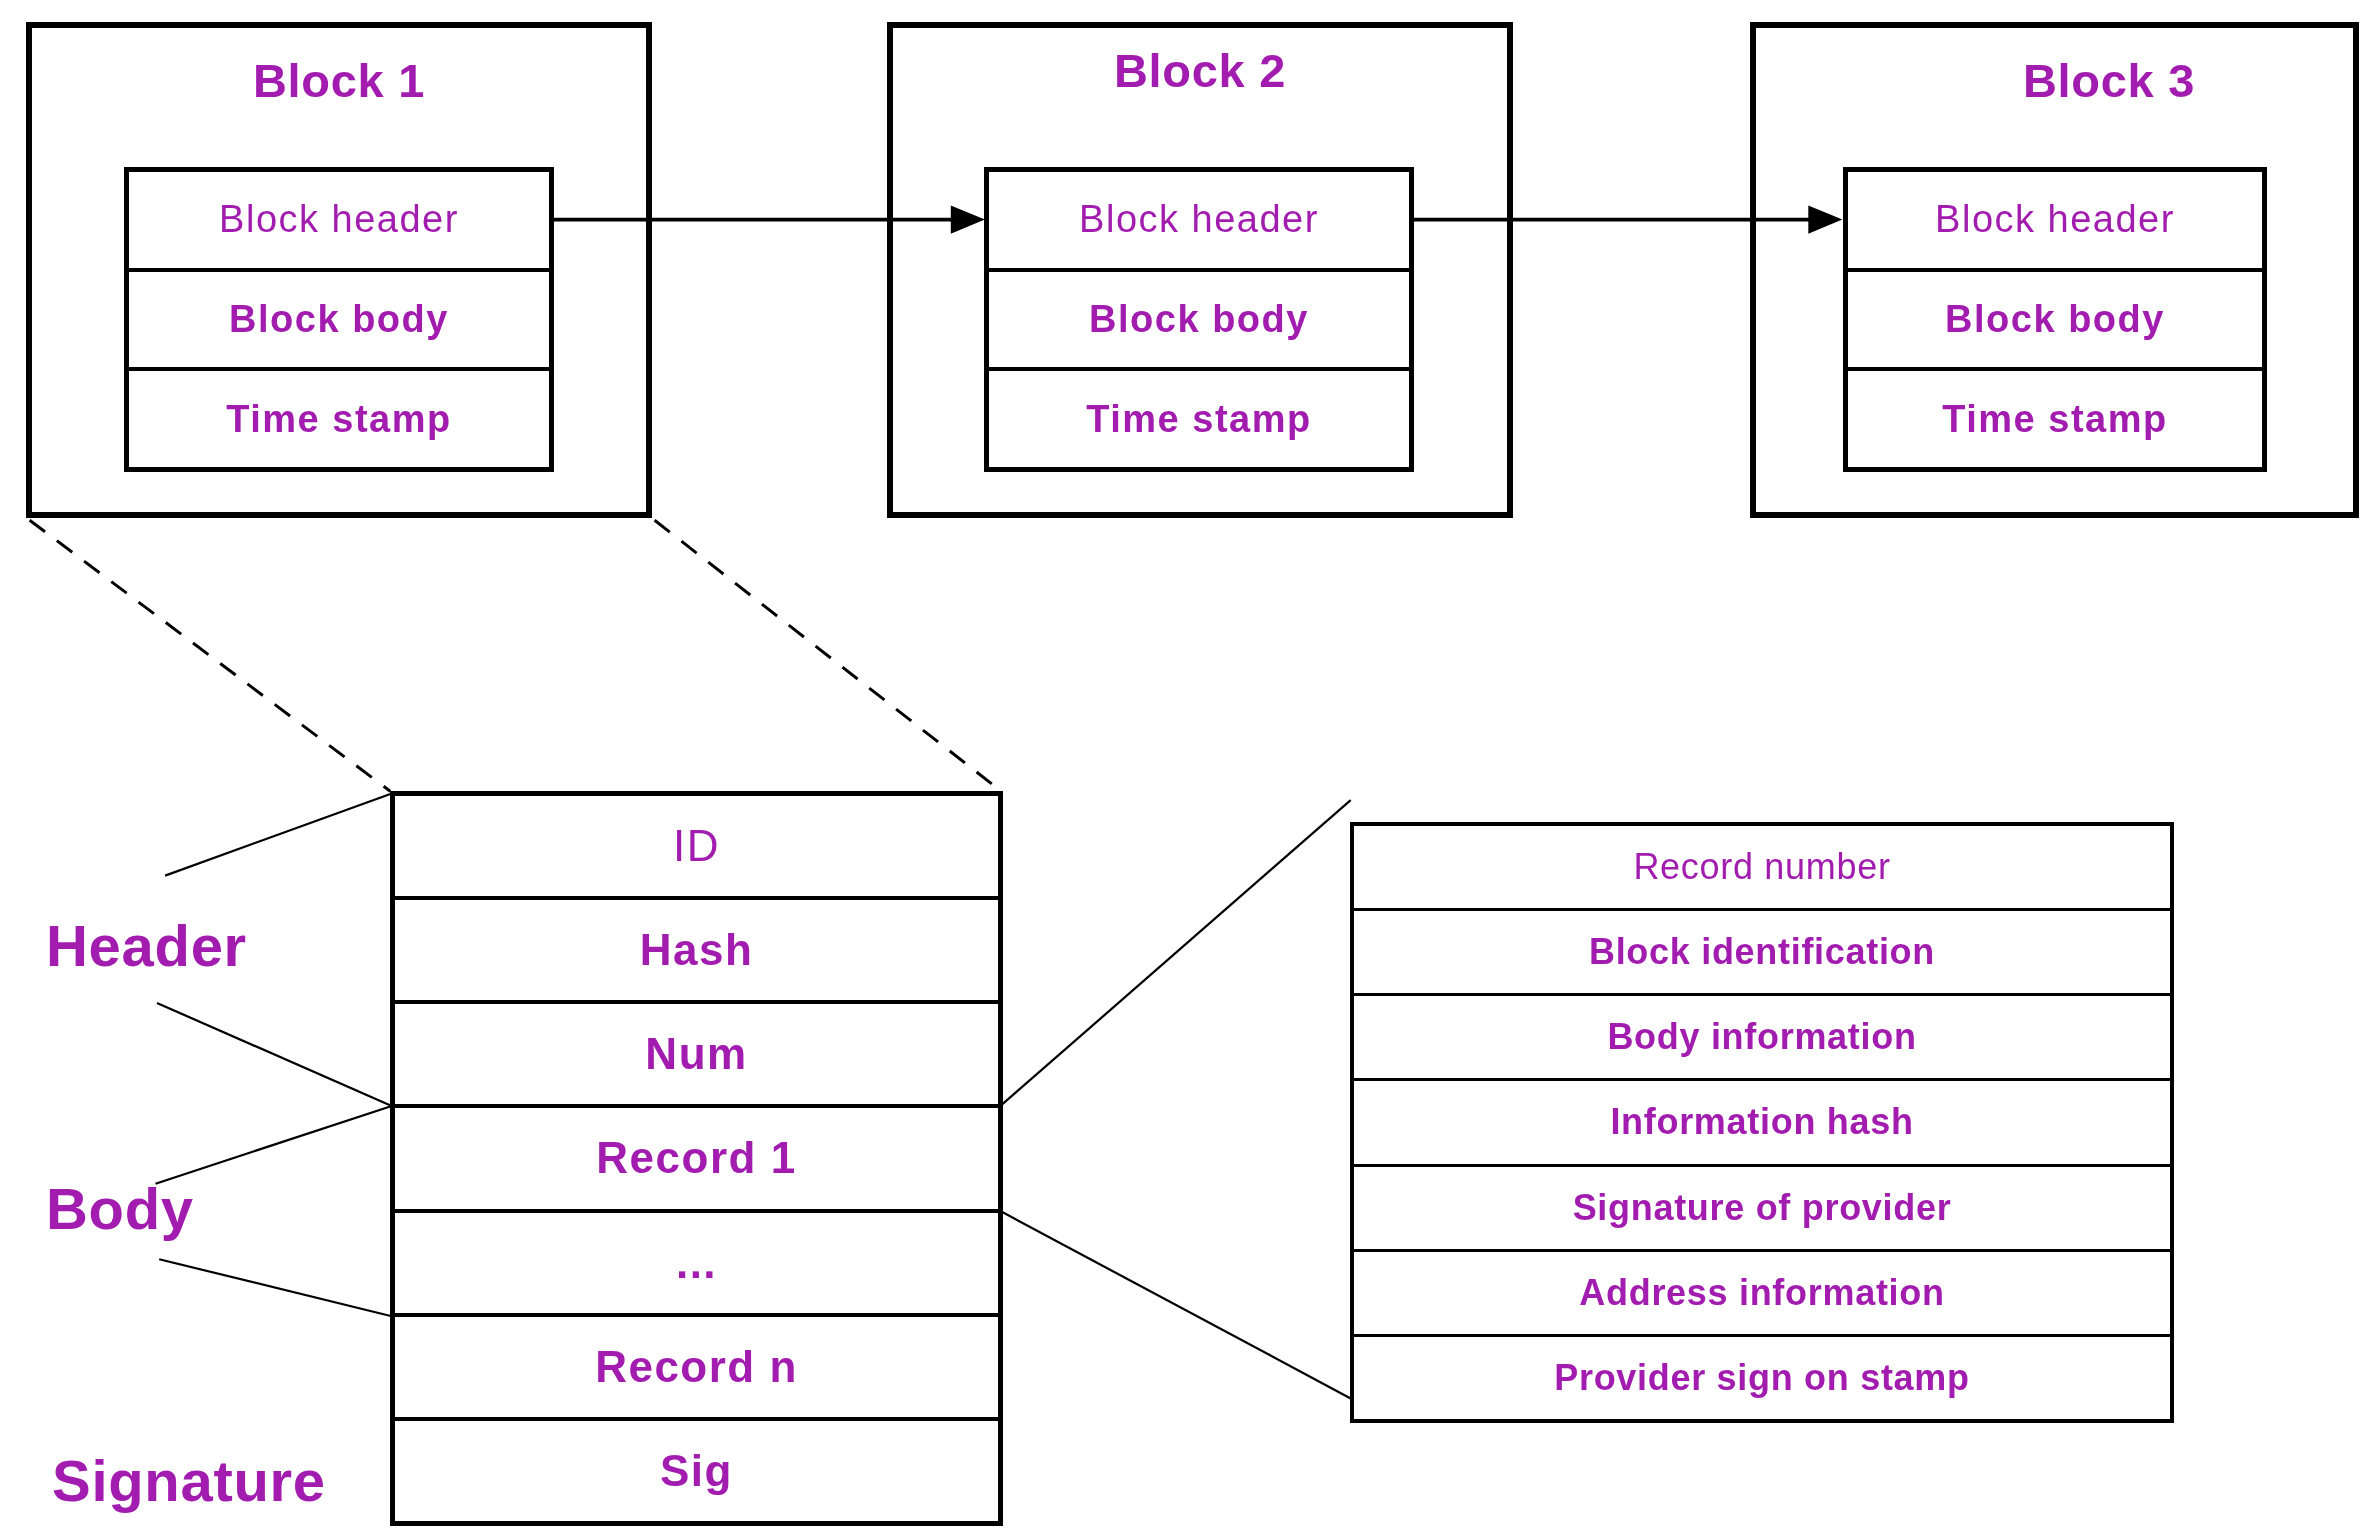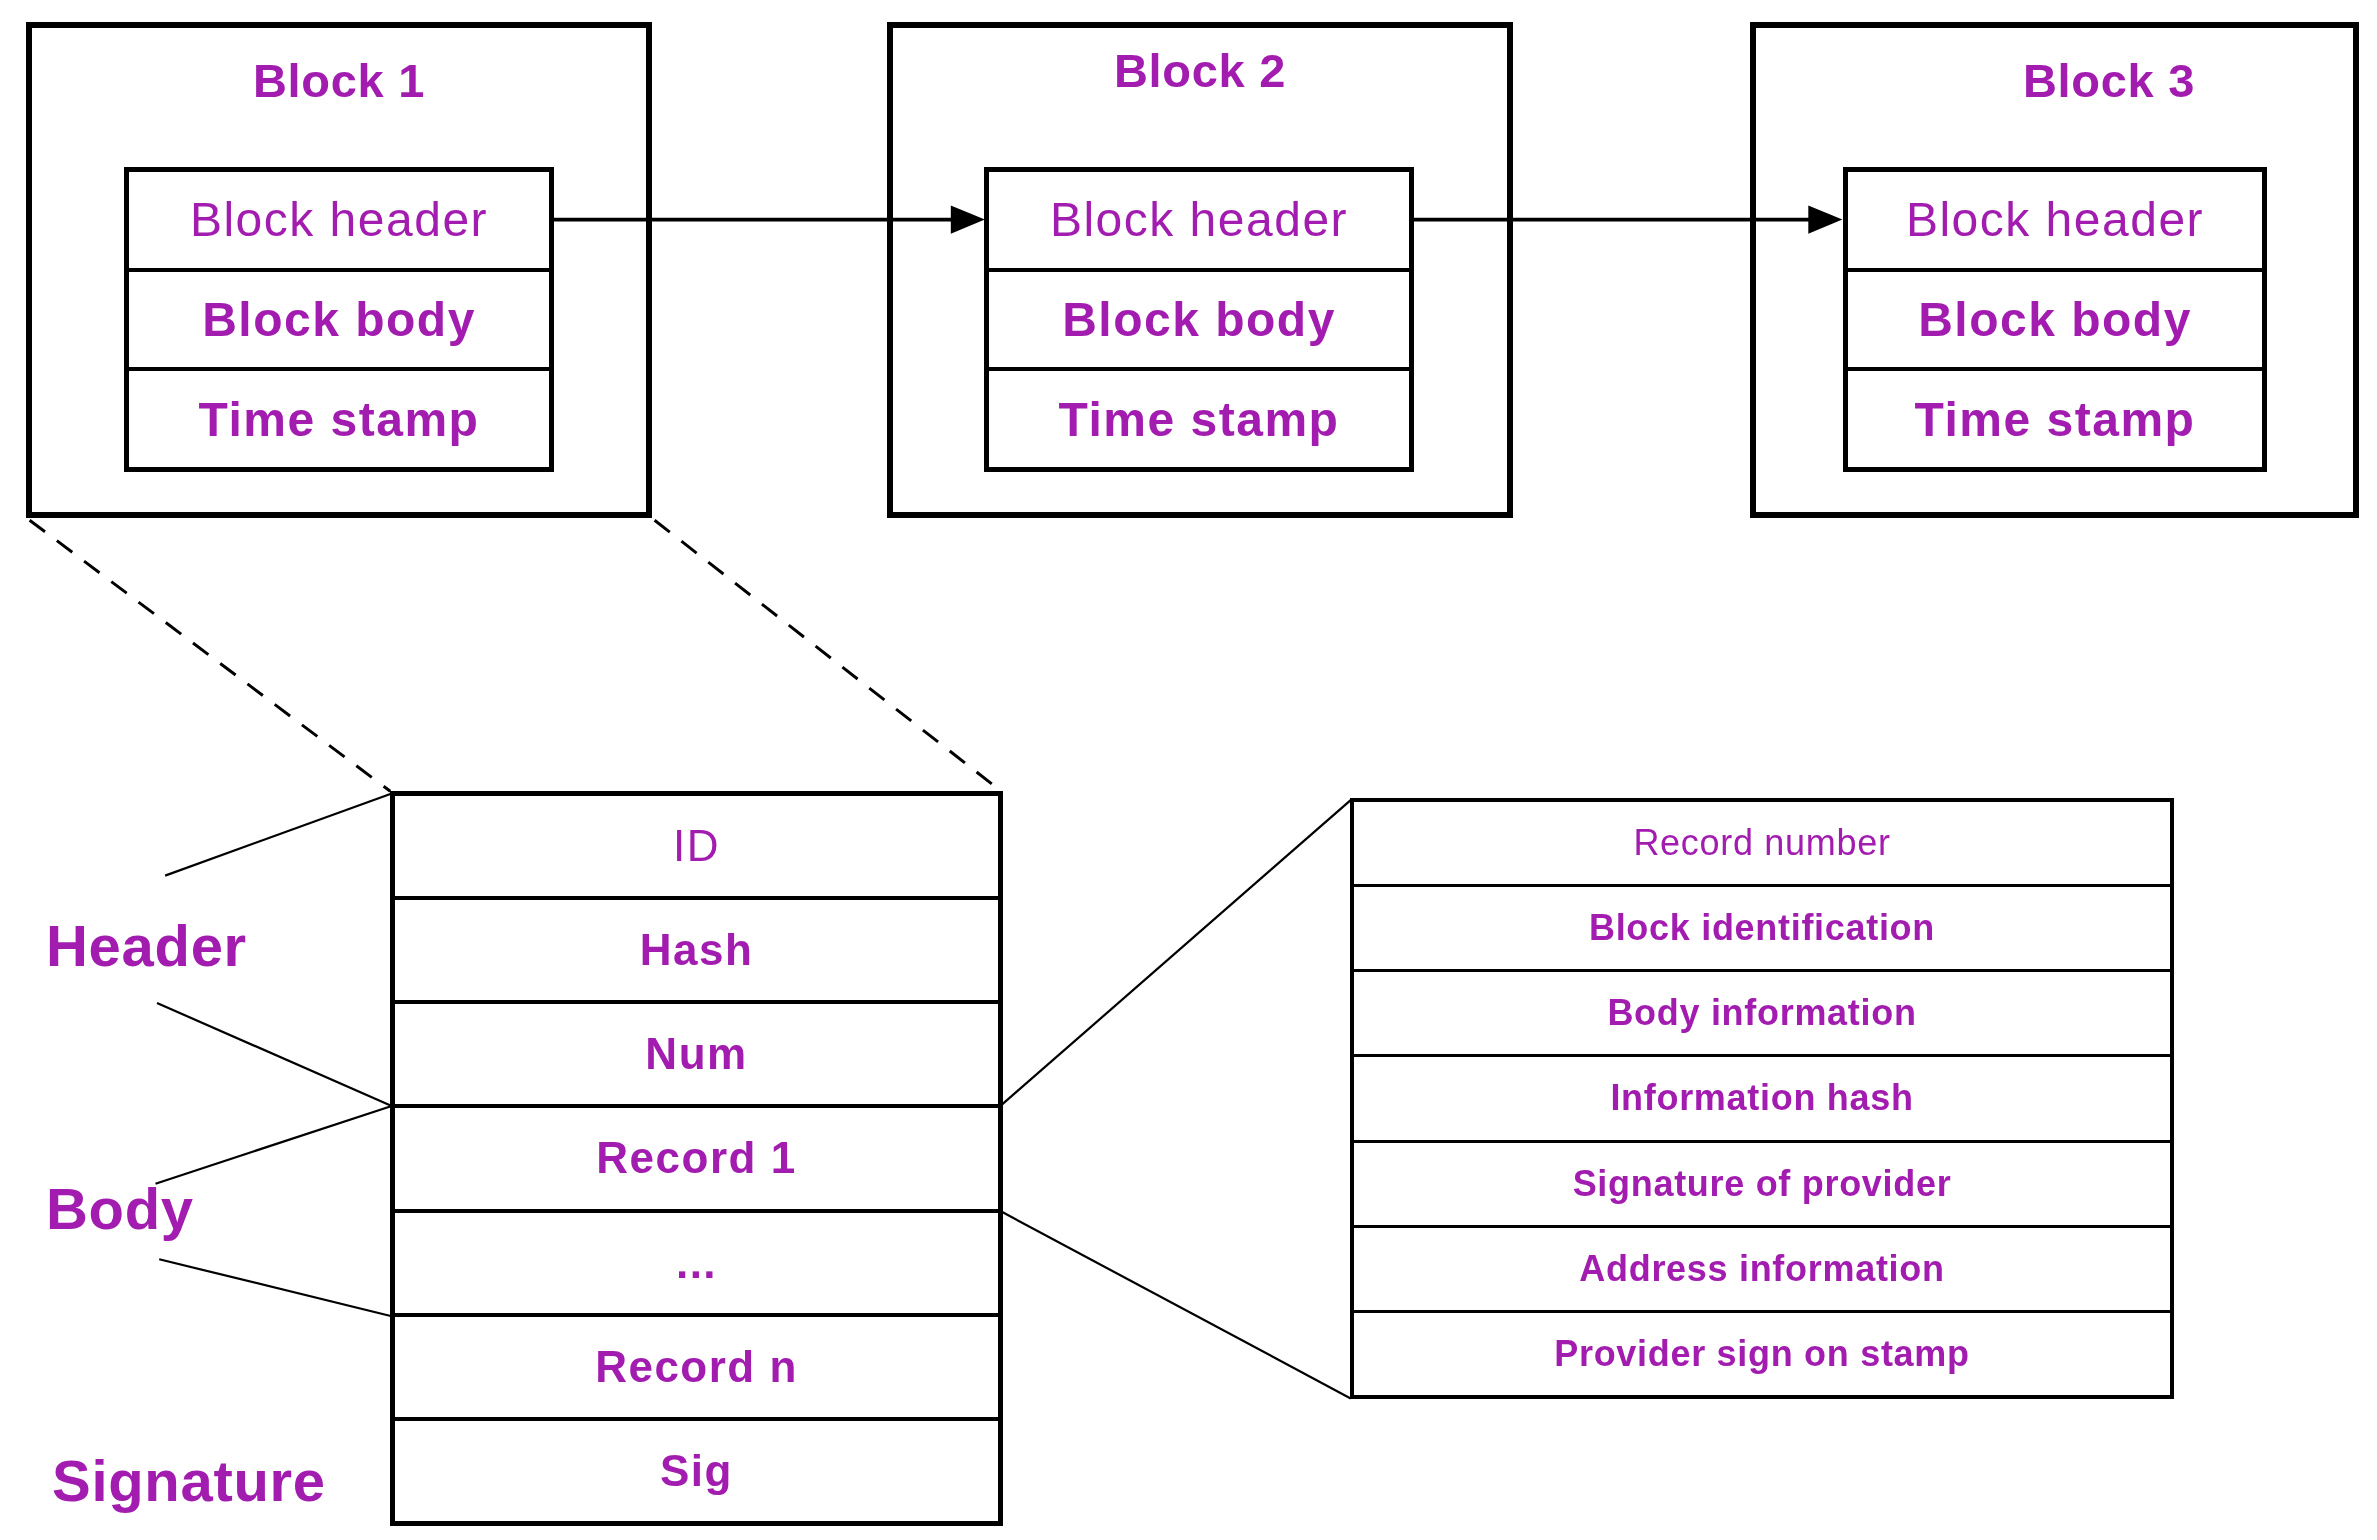--- a/index.html
+++ b/index.html
@@ -10,25 +10,25 @@
   .abs{position:absolute;box-sizing:border-box;}
   #wires{position:absolute;left:0;top:0;width:2377px;height:1541px;}
   .outer{border:6px solid #000;background:transparent;}
   .blocktitle{
     font-size:47px;font-weight:700;text-align:center;letter-spacing:0.7px;
     display:flex;align-items:center;justify-content:center;
   }
   .stack{border:5.2px solid #000;display:flex;flex-direction:column;background:#fff;}
   .stack .row{
     flex:1;display:flex;align-items:center;justify-content:center;
-    font-size:48px;letter-spacing:1.5px;white-space:nowrap;
+    font-size:38px;letter-spacing:1.5px;white-space:nowrap;
   }
   .stack .row + .row{border-top:4.4px solid #000;font-weight:bold;}
   .ltable .row{font-size:44px;letter-spacing:1.5px;}
-  .rtable{border-width:4.4px;}
+  .rtable{border-width:4.4px;margin-top:24px;}
   .rtable .row{font-size:36px;letter-spacing:0.7px;}
   .rtable .row + .row{border-top:3.7px solid #000;}
   .sidelabel{font-size:58px;font-weight:700;letter-spacing:0.7px;white-space:nowrap;}
 </style>
 </head>
 <body>
 
 <div id="canvas">
 
   <svg id="wires" viewBox="0 0 3210 2080" xmlns="http://www.w3.org/2000/svg">

